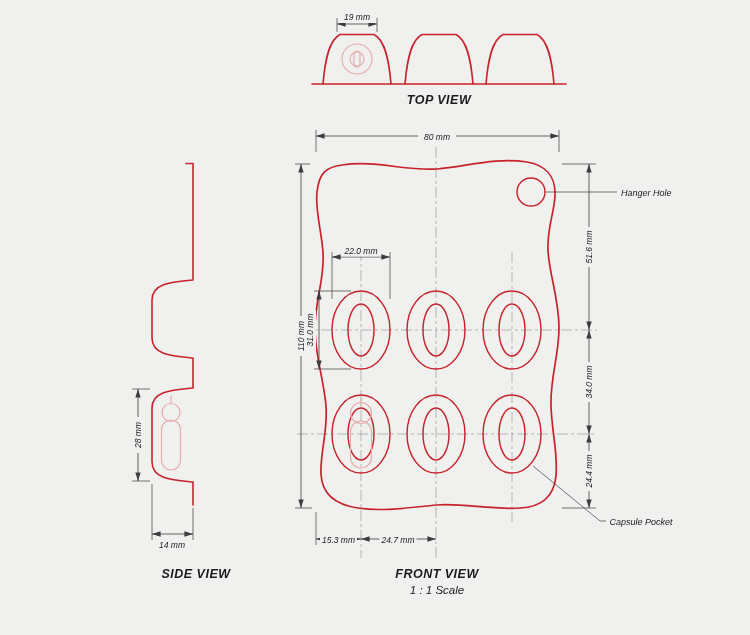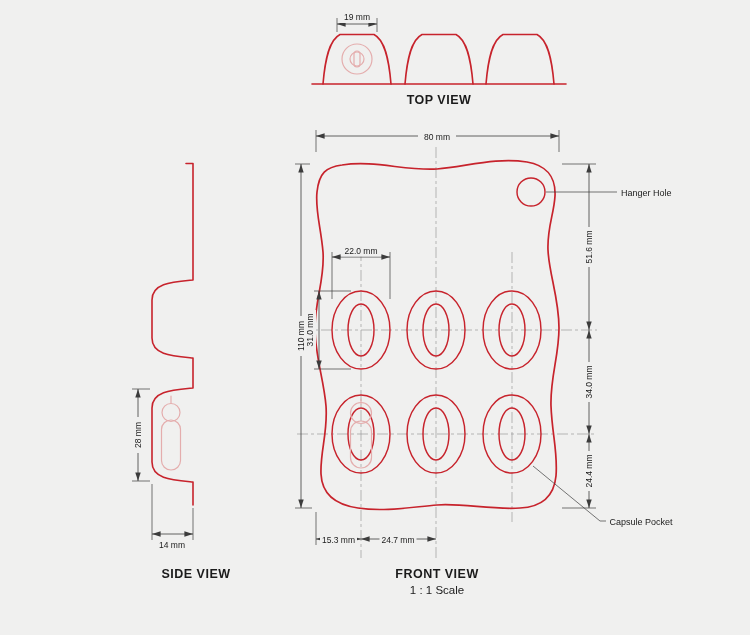--- a/index.html
+++ b/index.html
@@ -5,21 +5,21 @@
   :root{
     --background:#f0f0ef;
     --outline:#c7232c;
     --outline_light:#e4adad;
     --dimension:#3c3c3c;
     --centerline:#9b9b9b;
     --text:#1b1b1b;
   }
   html,body{margin:0;padding:0;}
   body{background:var(--background);font-family:"Liberation Sans",sans-serif;}
-  .canvas{position:relative;width:750px;height:635px;background:var(--background);overflow:hidden;}
+  .canvas{position:relative;width:750px;height:635px;background:var(--background);overflow:hidden;font-style:italic;}
   svg{display:block;}
   .red{stroke:var(--outline);fill:none;stroke-width:1.6;stroke-linecap:round;stroke-linejoin:round;}
   .red-med{stroke:var(--outline);fill:none;stroke-width:1.45;}
   .pink{stroke:var(--outline_light);fill:none;stroke-width:1.2;stroke-linecap:round;}
   .dim{stroke:var(--dimension);fill:none;stroke-width:0.8;}
   .ext{stroke:var(--dimension);fill:none;stroke-width:0.7;}
   .cl{stroke:var(--centerline);fill:none;stroke-width:0.7;stroke-dasharray:11 3 3 3;}
   .lblbox{fill:var(--background);stroke:none;}
   text{font-family:"Liberation Sans",sans-serif;fill:var(--text);}
   .dimtext{font-size:8.5px;}

